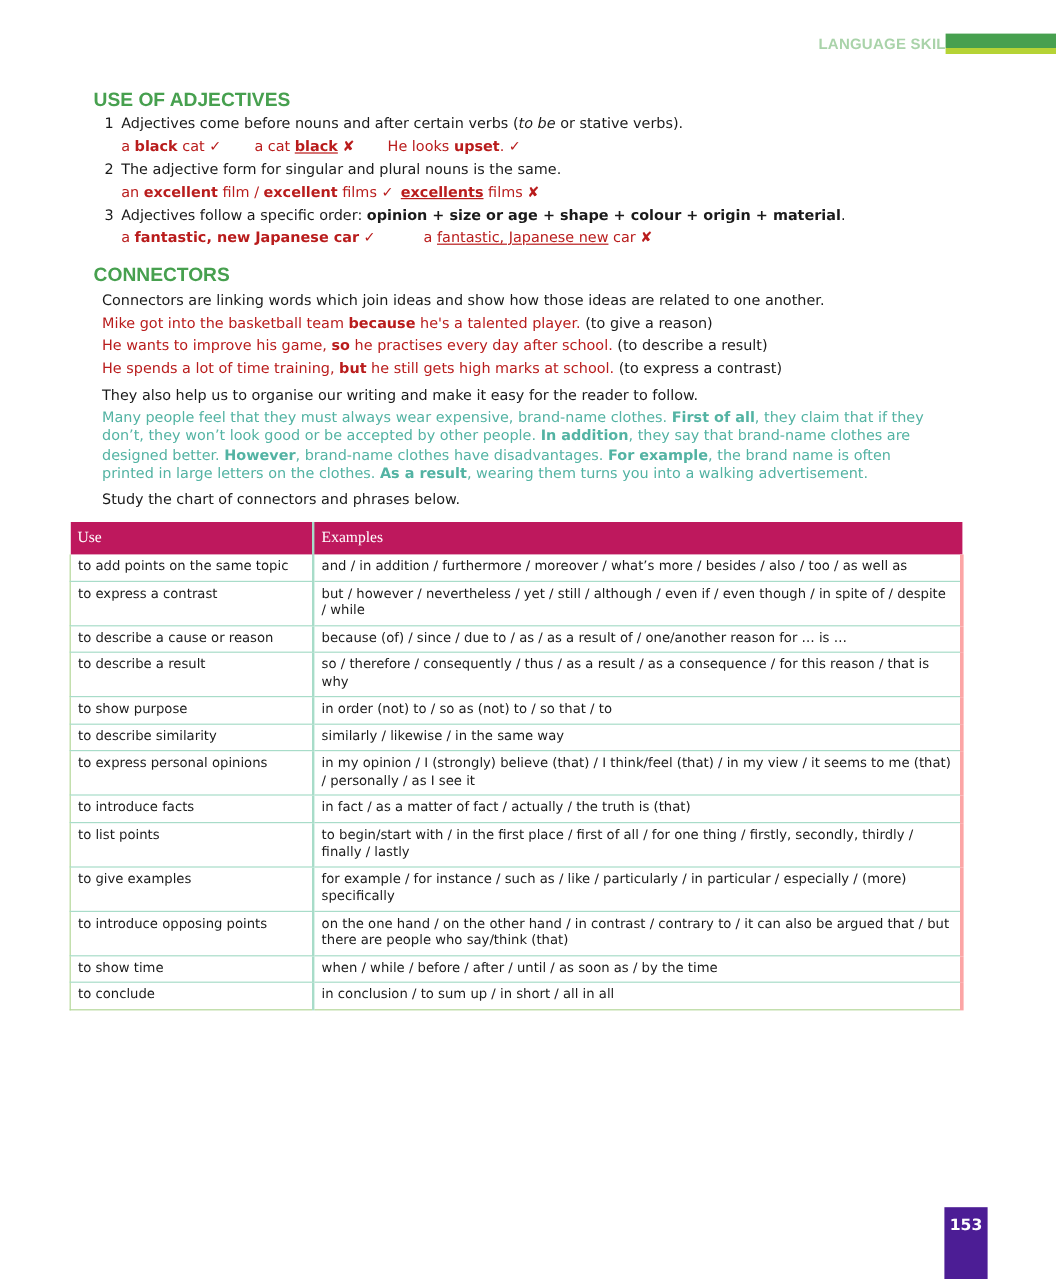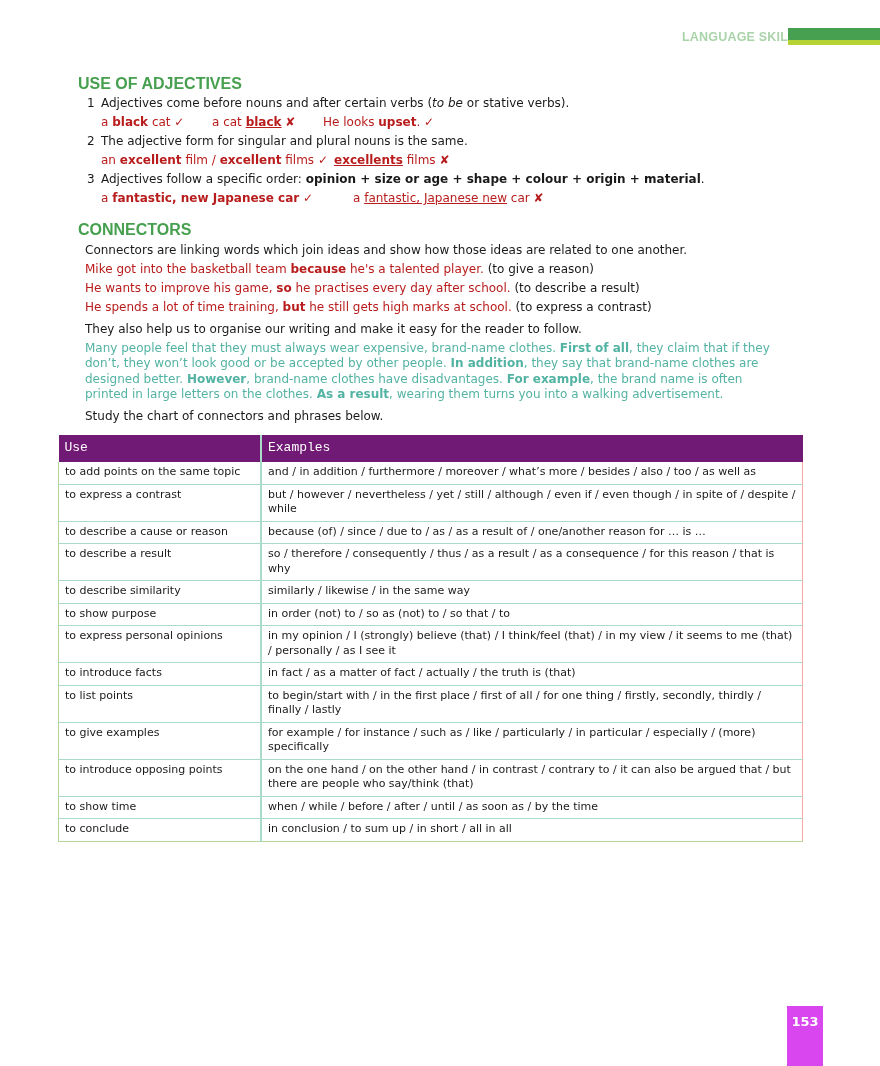--- a/index.html
+++ b/index.html
@@ -14,29 +14,29 @@
          font-weight:bold; font-size:16px; color:#47a04f; letter-spacing:0px; }
   .line { position:absolute; font-size:12px; white-space:nowrap; line-height:15px; }
   .teal { color:#b91c1c; }
   .b { font-weight:bold; }
   .u { text-decoration:underline; }
   .num { position:absolute; font-size:12px; }
   .para { position:absolute; left:85px; width:690px; font-size:12px; line-height:15.3px; color:#53b3a3; }
 
   table.chart { position:absolute; left:58px; top:435px; width:745px; border-collapse:collapse;
          font-size:11px; line-height:14.5px; }
-  table.chart th { background:#701a75; color:#ffffff; text-align:left; font-family:Liberation Mono, monospace;
+  table.chart th { background:#be185d; color:#ffffff; text-align:left; font-family:Liberation Serif, serif;
          font-weight:normal; font-size:13px; padding:5px 6px; height:17px; border-right:2px solid #a8dcc9;margin-left:14px; }
   table.chart th:last-child { border-right:none; }
   table.chart td { vertical-align:top; padding:3px 6px 4px 6px; border-bottom:1px solid #a8dcc9; }
   table.chart td.use { width:189px; border-left:1px solid #b5d89a; border-right:2px solid #a8dcc9; }
-  table.chart td.ex { border-right:1px solid #fca5a5;margin-top:44px; }
+  table.chart td.ex { border-right:3px solid #fca5a5;margin-top:44px; }
   table.chart tr:last-child td { border-bottom:1px solid #b5d89a; }
 
-  .page-num { position:absolute; left:787px; top:1006px; width:36px; height:60px; background:#d946ef;
+  .page-num { position:absolute; left:787px; top:1006px; width:36px; height:60px; background:#4c1d95;
          color:#ffffff; font-family:"DejaVu Sans", sans-serif; font-size:13px; font-weight:bold;
          text-align:center; padding-top:8px; box-sizing:border-box; }
 </style>
 </head>
 <body>
 
 <div class="header-label">LANGUAGE SKILLS</div>
 <div class="header-bar"></div>
 <div class="header-bar-lime"></div>
 
@@ -113,26 +113,26 @@
       </tr>
       <tr>
         <td class="use">to describe a cause or reason</td>
         <td class="ex">because (of) / since / due to / as / as a result of / one/another reason for … is …</td>
       </tr>
       <tr>
         <td class="use">to describe a result</td>
         <td class="ex">so / therefore / consequently / thus / as a result / as a consequence / for this reason / that is why</td>
       </tr>
       <tr>
+        <td class="use">to show purpose</td>
+        <td class="ex">in order (not) to / so as (not) to / so that / to</td>
+      </tr>
+      <tr>
         <td class="use">to describe similarity</td>
         <td class="ex">similarly / likewise / in the same way</td>
-      </tr>
-      <tr>
-        <td class="use">to show purpose</td>
-        <td class="ex">in order (not) to / so as (not) to / so that / to</td>
       </tr>
       <tr>
         <td class="use">to express personal opinions</td>
         <td class="ex">in my opinion / I (strongly) believe (that) / I think/feel (that) / in my view / it seems to me (that) / personally / as I see it</td>
       </tr>
       <tr>
         <td class="use">to introduce facts</td>
         <td class="ex">in fact / as a matter of fact / actually / the truth is (that)</td>
       </tr>
       <tr>

